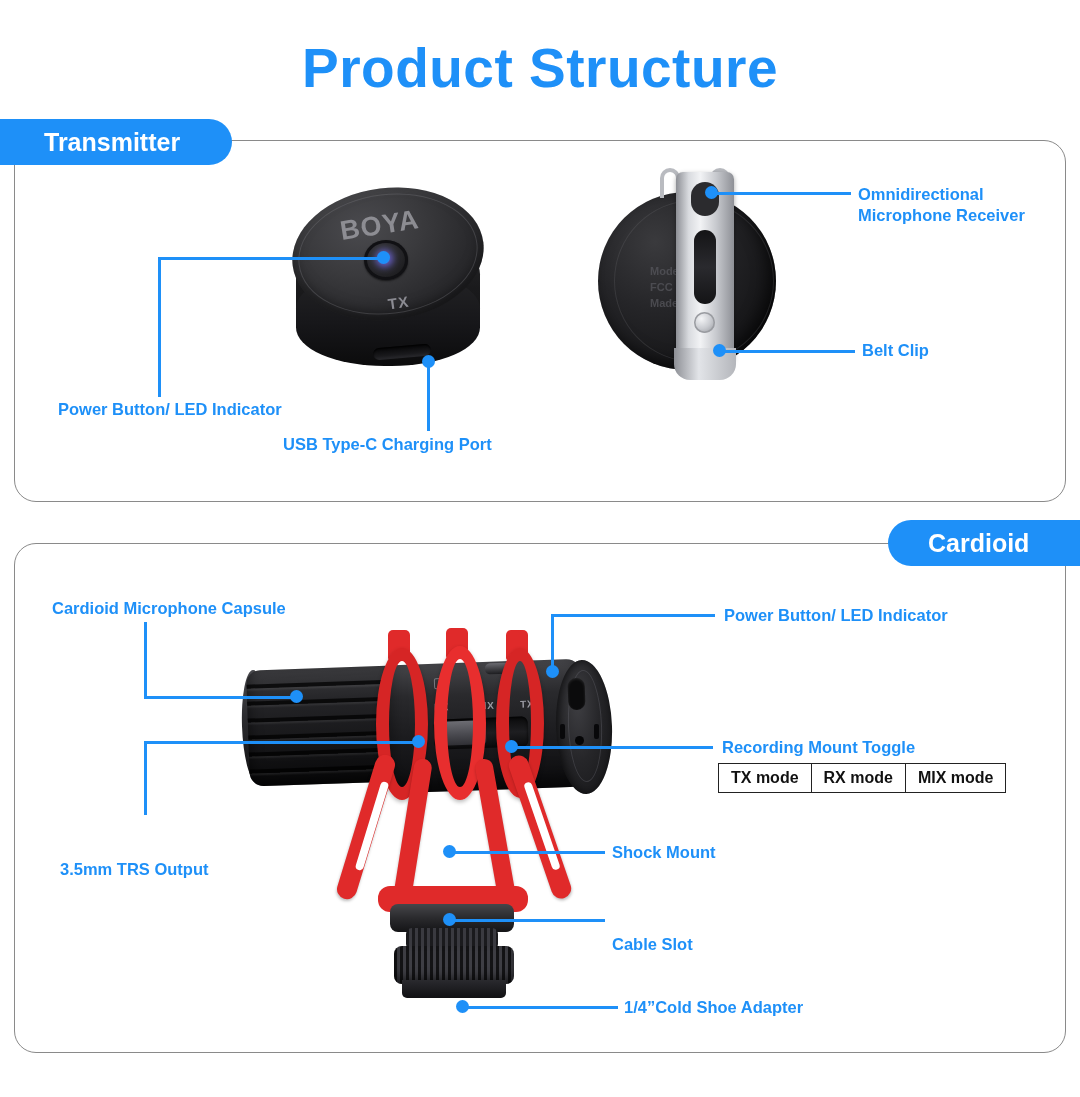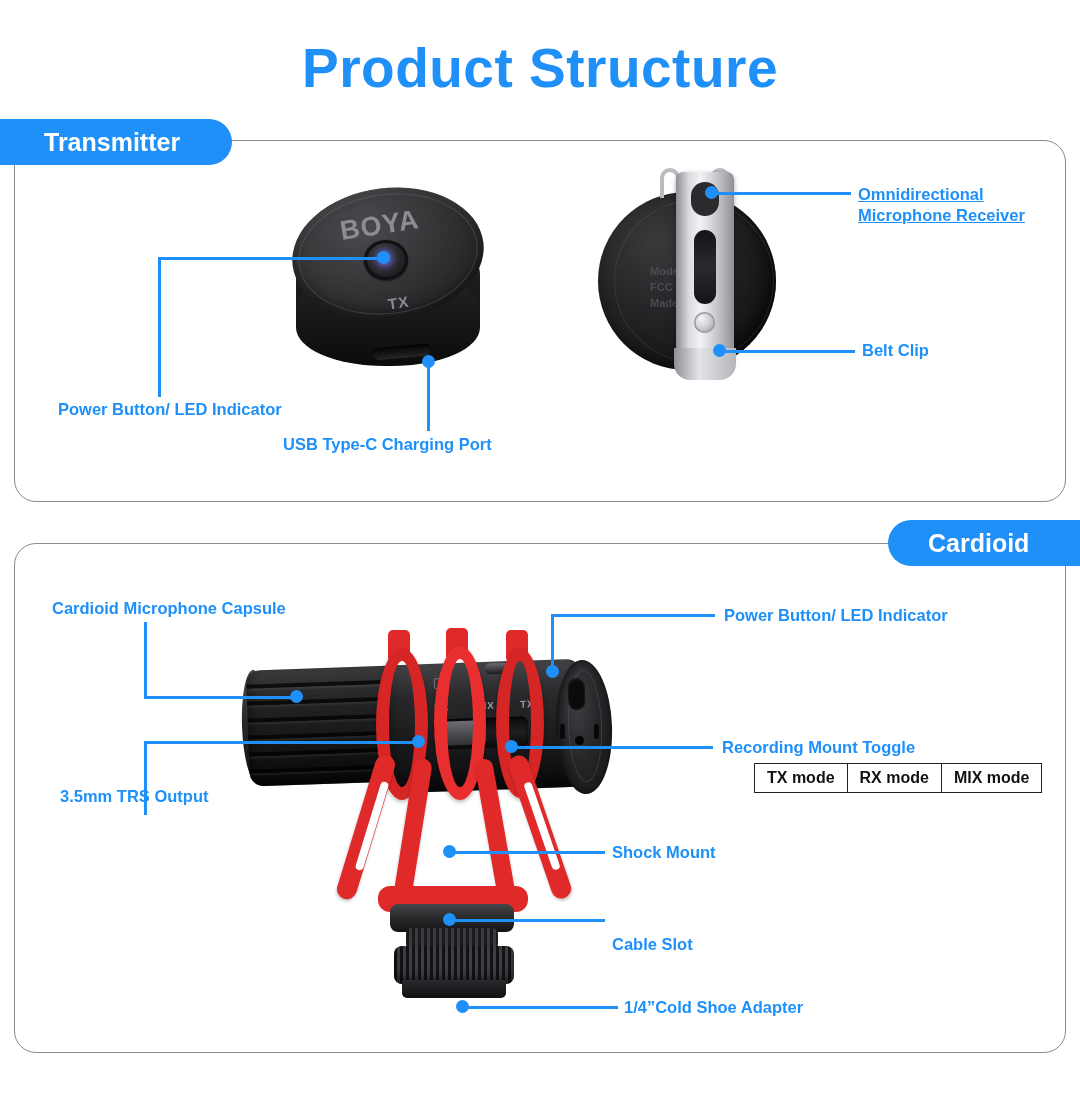--- a/index.html
+++ b/index.html
@@ -78,21 +78,20 @@
     line-height: 1.3;
   }
 
   
   #mode-table {
     position: absolute;
     left: 718px; top: 763px;
     border: 1.6px solid #222;
     display: flex;
     background: #fff;
-    margin-left: 36px;
   }
   #mode-table .cell {
     padding: 5px 12px;
     font-size: 16px;
     font-weight: bold;
     color: #111;
     border-right: 1.6px solid #222;
   }
   #mode-table .cell:last-child { border-right: none; }
 
@@ -415,21 +414,21 @@
 <div class="lead-h" style="left:158px; top:257px; width:224px;"></div>
 <div class="lead-v" style="left:158px; top:257px; height:140px;"></div>
 <div class="callout" style="left:58px; top:399px;">Power Button/ LED Indicator</div>
 
 <div class="dot" style="left:422px; top:355px;"></div>
 <div class="lead-v" style="left:427px; top:361px; height:70px;"></div>
 <div class="callout" style="left:283px; top:434px;">USB Type-C Charging Port</div>
 
 <div class="dot" style="left:705px; top:186px;"></div>
 <div class="lead-h" style="left:711px; top:192px; width:140px;"></div>
-<div class="callout" style="left:858px; top:184px;text-decoration:underline;">
+<div class="callout" style="left:858px; top:184px;">
   <div>Omnidirectional</div>
   <div>Microphone Receiver</div>
 </div>
 
 <div class="dot" style="left:713px; top:344px;"></div>
 <div class="lead-h" style="left:719px; top:350px; width:136px;"></div>
 <div class="callout" style="left:862px; top:340px;">Belt Clip</div>
 
 <div class="panel" id="panel-receiver"></div>
 <div class="pill" id="pill-receiver">
@@ -487,21 +486,21 @@
 </div>
 
 <div class="dot" style="left:290px; top:690px;"></div>
 <div class="lead-h" style="left:144px; top:696px; width:150px;"></div>
 <div class="lead-v" style="left:144px; top:622px; height:76px;"></div>
 <div class="callout" style="left:52px; top:598px;">Cardioid Microphone Capsule</div>
 
 <div class="dot" style="left:412px; top:735px;"></div>
 <div class="lead-h" style="left:144px; top:741px; width:272px;"></div>
 <div class="lead-v" style="left:144px; top:741px; height:74px;"></div>
-<div class="callout" style="left:60px; top:786px;">3.5mm TRS Output</div>
+<div class="callout" style="left:60px; top:859px;">3.5mm TRS Output</div>
 
 <div class="dot" style="left:546px; top:665px;"></div>
 <div class="lead-v" style="left:551px; top:614px; height:56px;"></div>
 <div class="lead-h" style="left:551px; top:614px; width:164px;"></div>
 <div class="callout" style="left:724px; top:605px;">Power Button/ LED Indicator</div>
 
 <div class="dot" style="left:505px; top:740px;"></div>
 <div class="lead-h" style="left:511px; top:746px; width:202px;"></div>
 <div class="callout" style="left:722px; top:737px;">Recording Mount Toggle</div>
 

